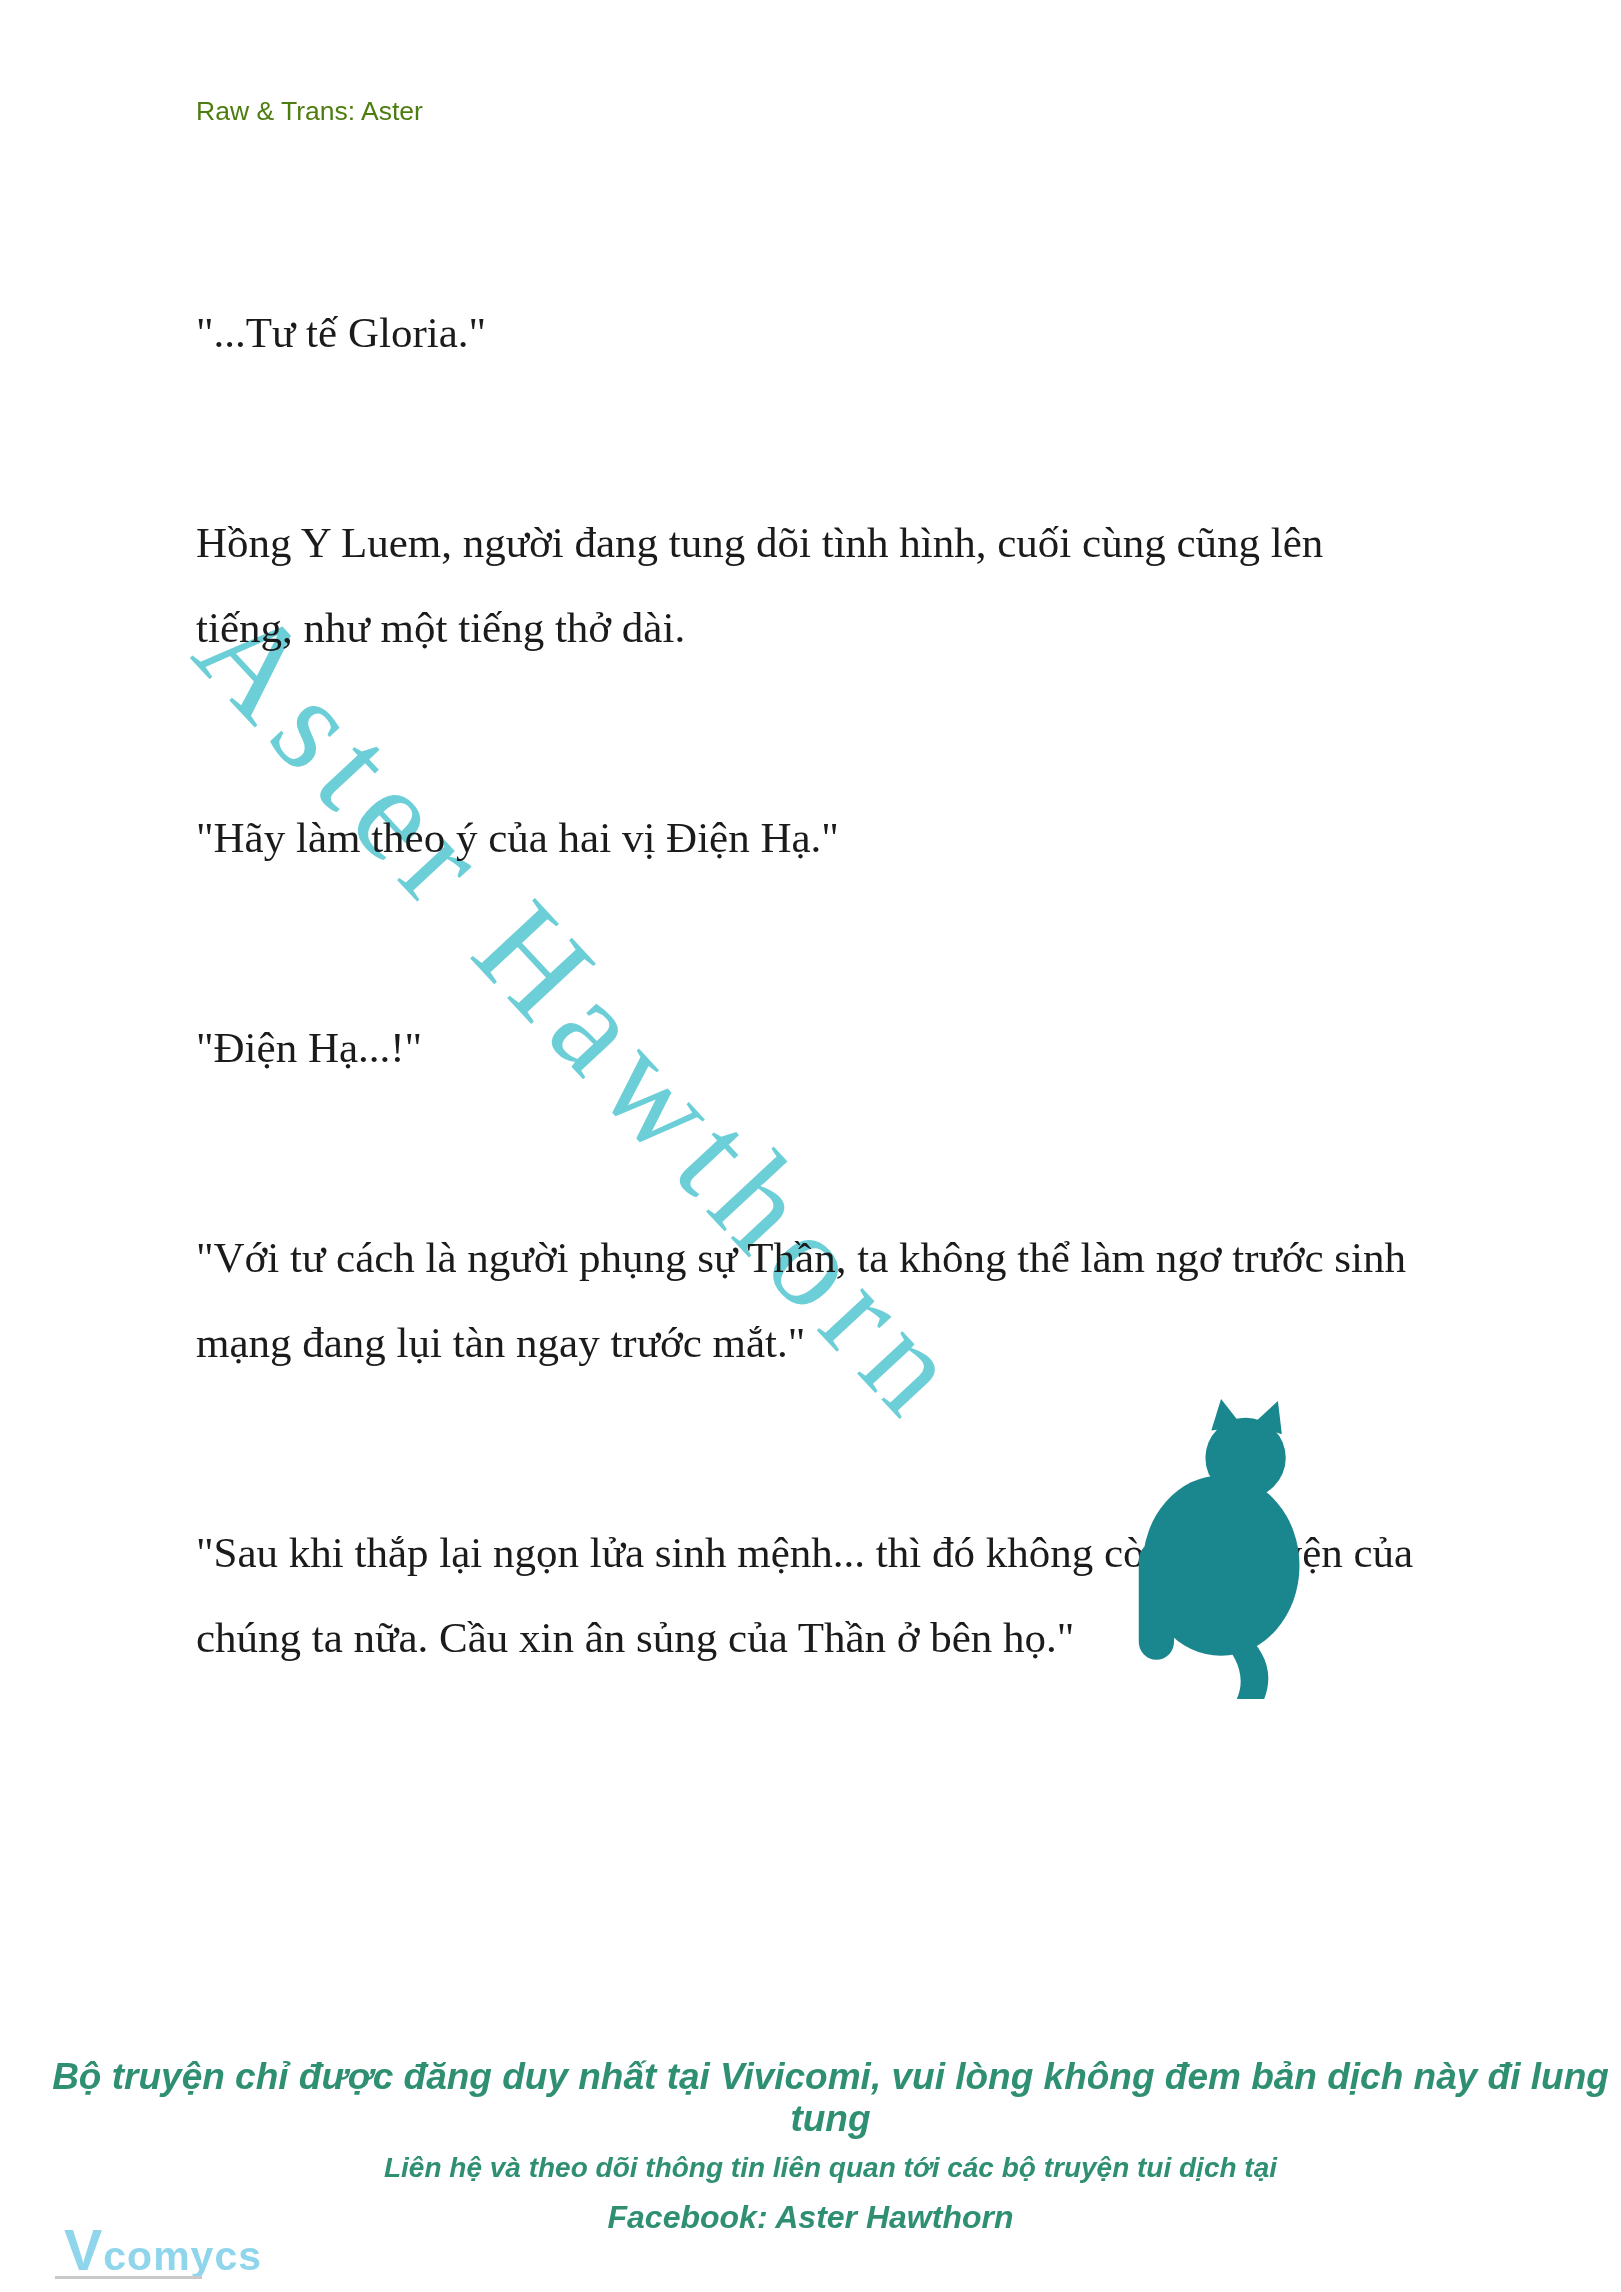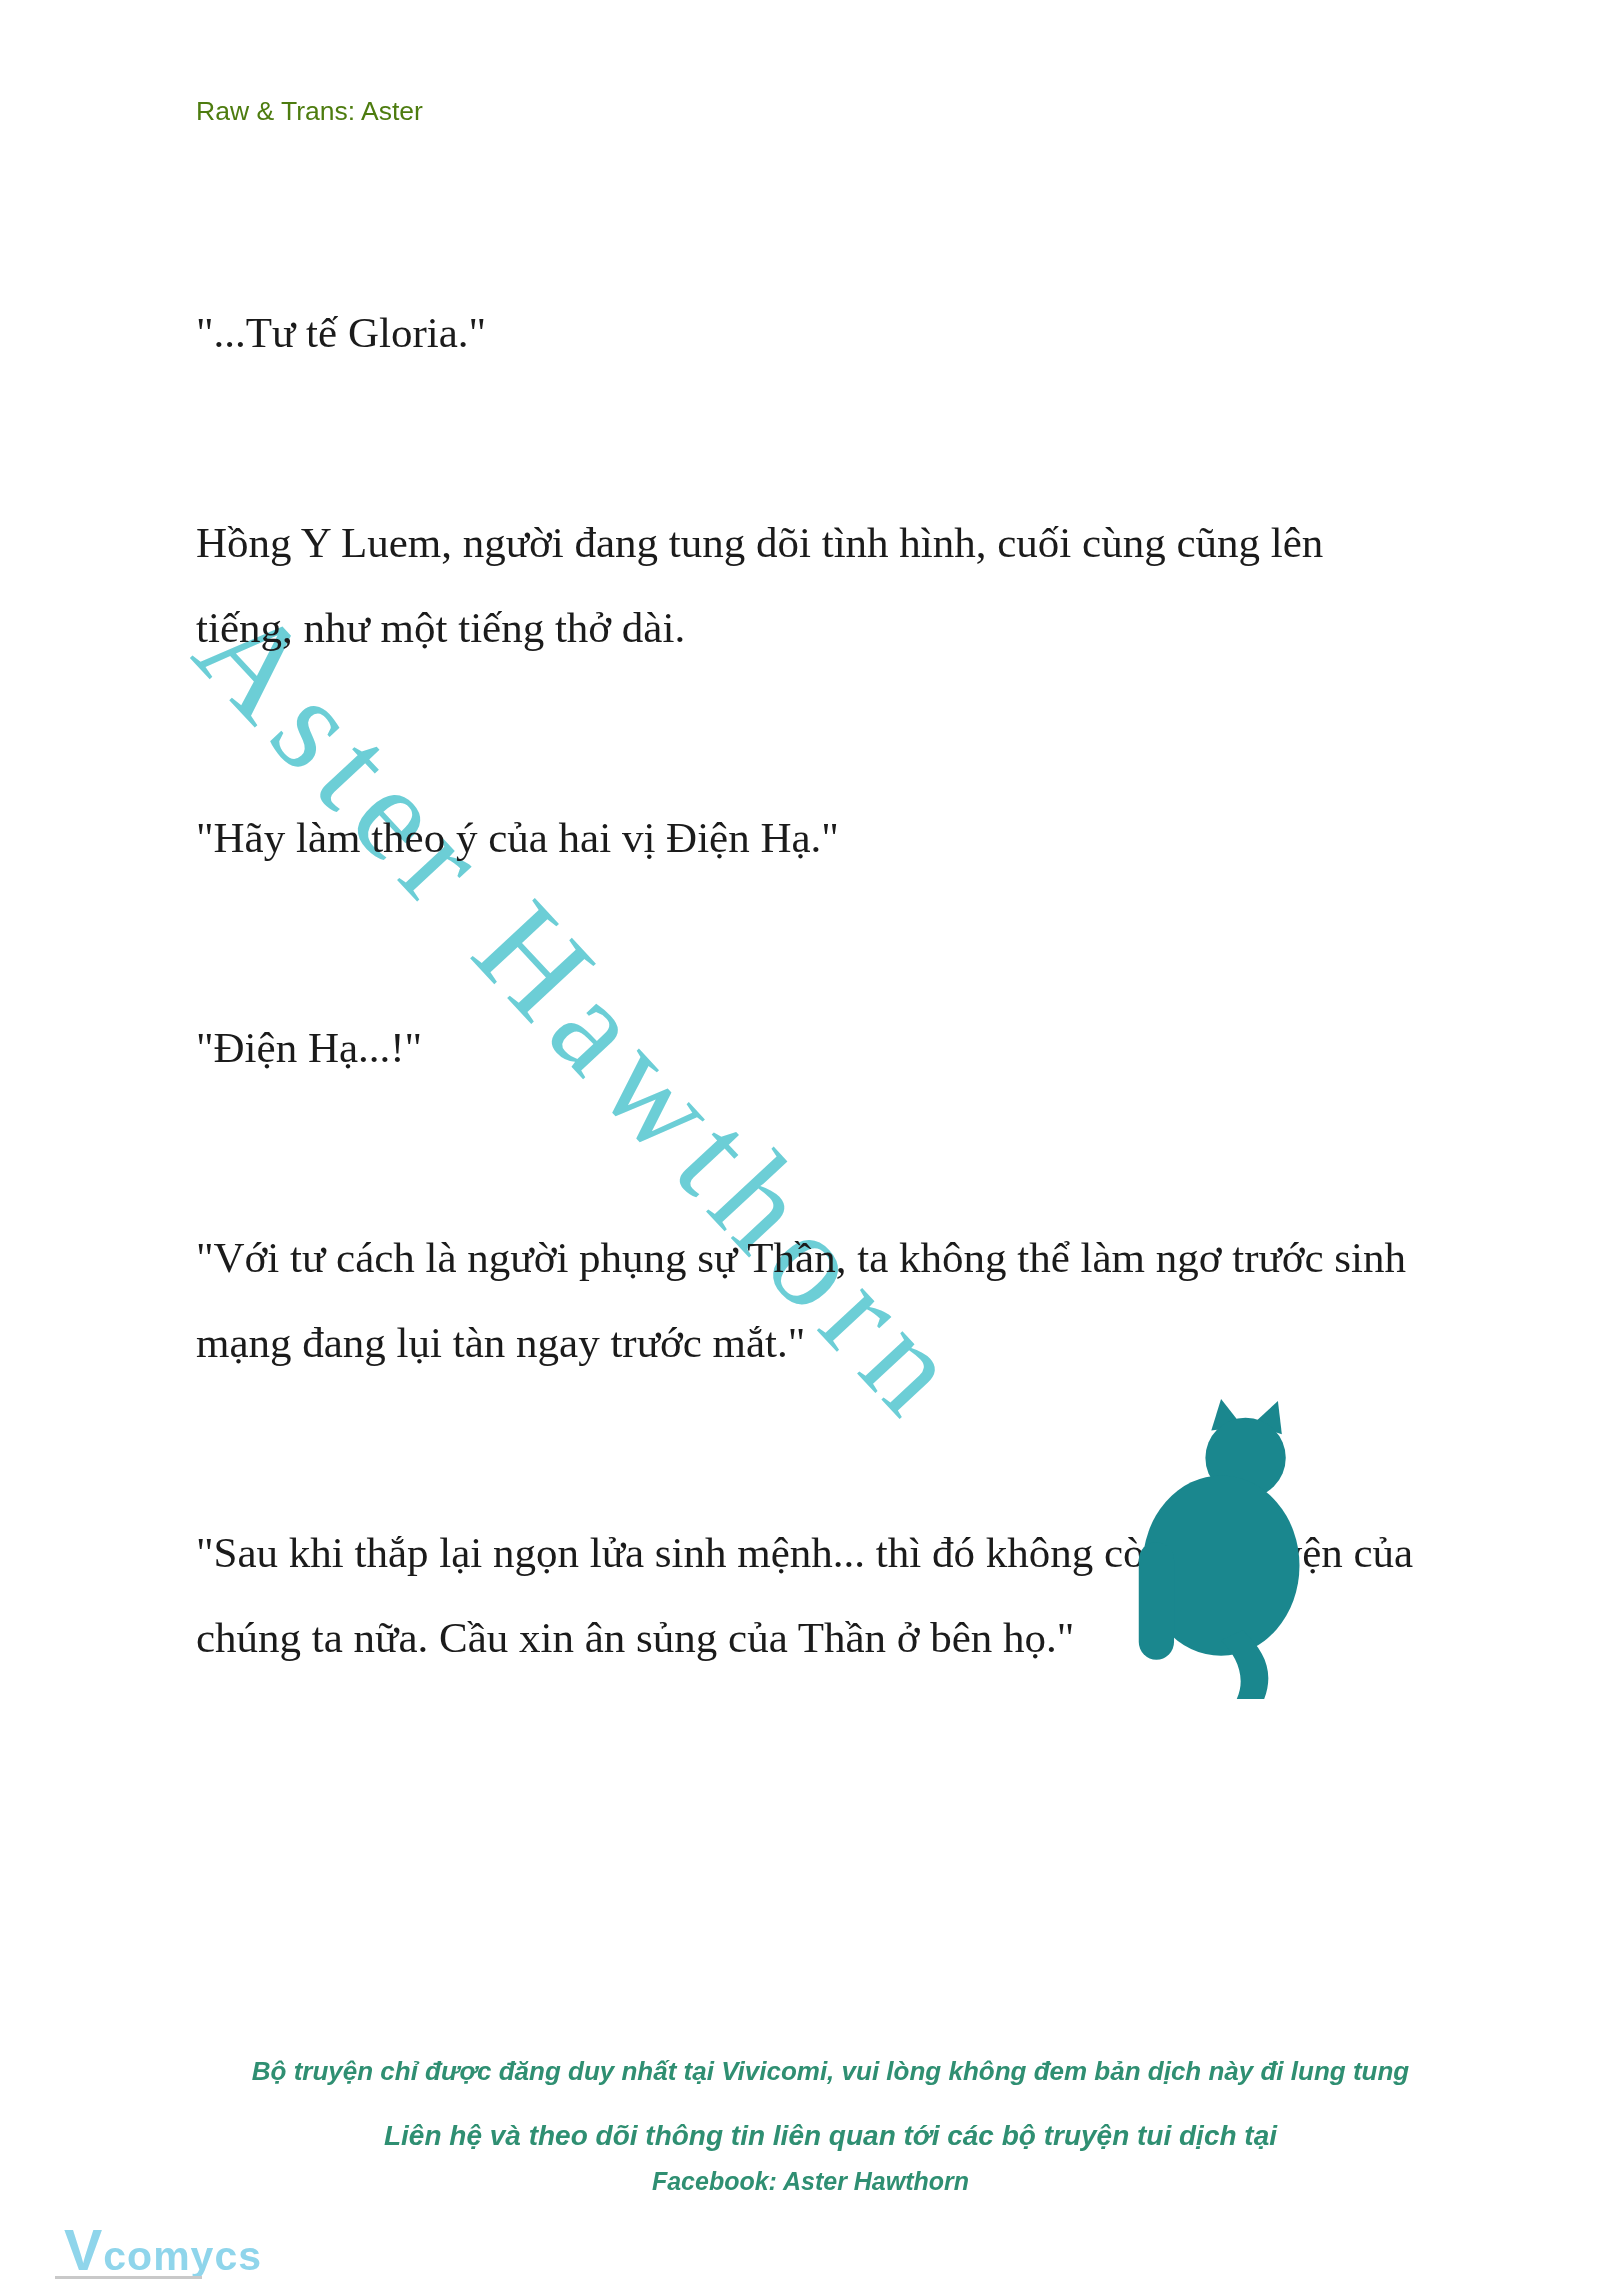--- a/index.html
+++ b/index.html
@@ -59,23 +59,23 @@
     position: absolute;
     left: 0;
     right: 0;
     top: 2056px;
     text-align: center;
     font-family: "Liberation Sans", sans-serif;
     font-style: italic;
     font-weight: bold;
     z-index: 3;
   }
-  .footer .f1 { font-size: 26px; margin-bottom: 33px; padding-left: 40px; }
+  .footer .f1 { font-size: 37px; margin-bottom: 12px; padding-left: 40px; }
   .footer .f2 { font-size: 28px; margin-bottom: 14.7px; margin-left: 40px; }
-  .footer .f3 { font-size: 25px; text-align: center; }
+  .footer .f3 { font-size: 32px; text-align: center; }
   .logo {
     position: absolute;
     left: 64px;
     top: 2217px;
     font-family: "Liberation Sans", sans-serif;
     font-weight: bold;
     font-size: 41px;
     letter-spacing: 1px;
     z-index: 3;
   }

